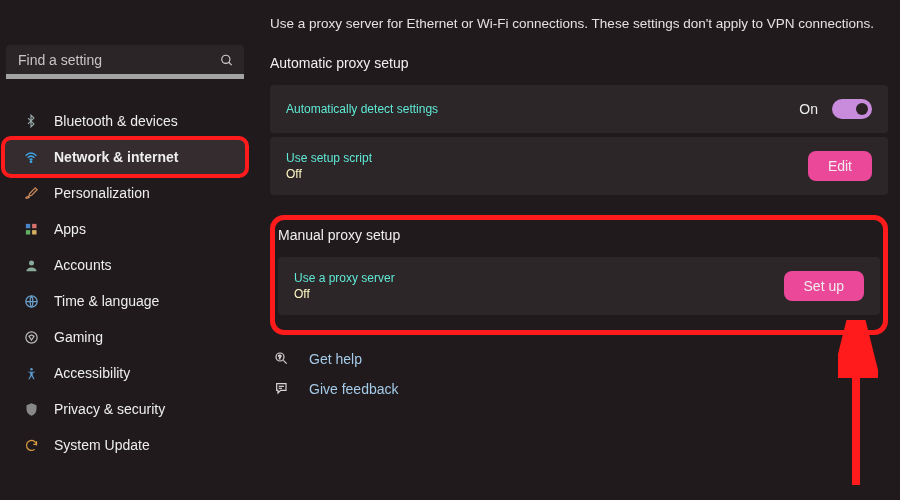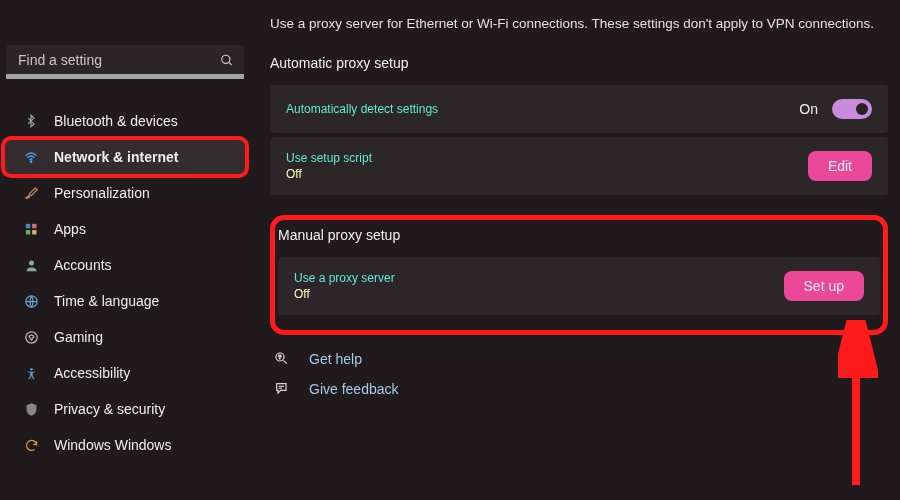--- a/index.html
+++ b/index.html
@@ -271,21 +271,21 @@
       <span class="nav-label">Privacy &amp; security</span>
     </li>
 
     <li class="nav-item">
       <span class="nav-icon">
         <svg width="15" height="15" viewBox="0 0 24 24" fill="none" stroke="#d89a40" stroke-width="2">
             <path d="M20 12a8 8 0 10-3 6.2"></path>
             <path d="M20 5v5h-5"></path>
           </svg>
       </span>
-      <span class="nav-label">Windows Windows</span>
+      <span class="nav-label">System Update</span>
     </li>
 
   </ul>
 </div>
 
 <div class="main">
   <p class="intro">Use a proxy server for Ethernet or Wi-Fi connections. These settings don't apply to VPN connections.</p>
 
   <h3 class="section-title">Automatic proxy setup</h3>
 

